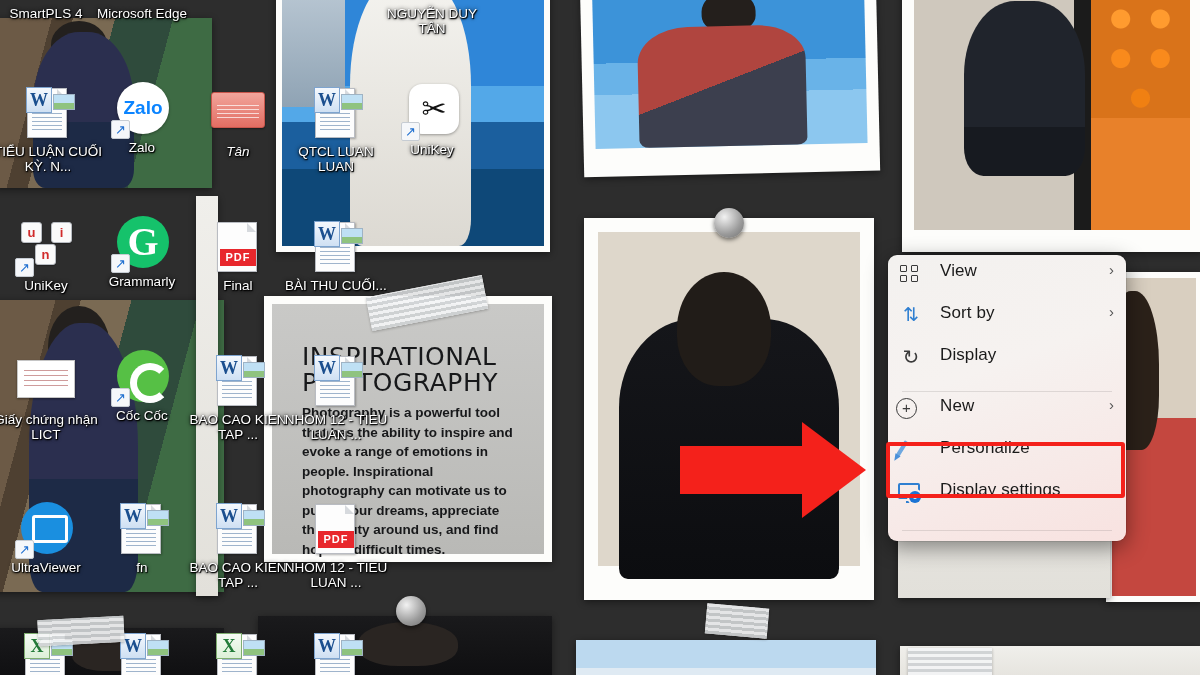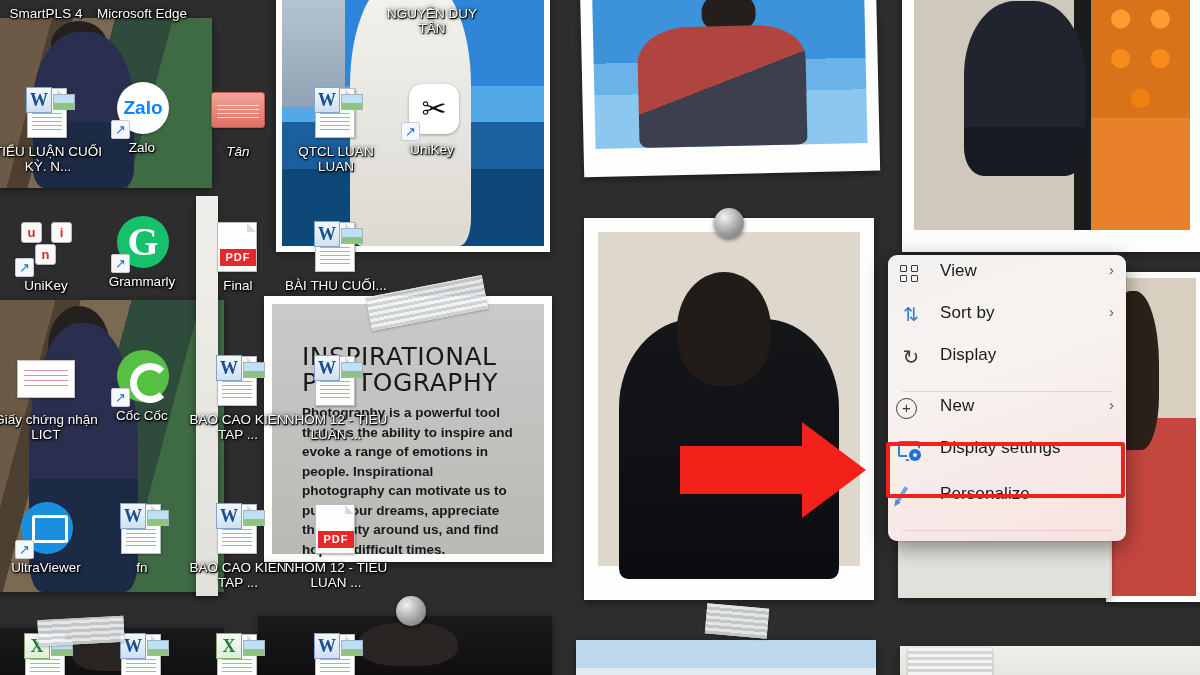--- a/index.html
+++ b/index.html
@@ -487,37 +487,37 @@
     <div class="msep"></div>
 
     <div class="mi">
       <div class="mic">
           <div class="ic-new">+</div>
         </div>
       <div class="mtx">New</div>
       <div class="chev">›</div>
     </div>
 
+    <div class="mi">
+      <div class="mic">
+          <div class="ic-pers"></div>
+        </div>
+      <div class="mtx">Personalize</div>
+      <div class="chev"></div>
+    </div>
+
     <div class="mi" style="height:46px;">
       <div class="mic">
         <div class="ic-disp"></div>
           <div class="ic-gear"></div>
       </div>
       <div class="mtx">Display settings</div>
       <div class="chev"></div>
     </div>
 
-    <div class="mi">
-      <div class="mic">
-          <div class="ic-pers"></div>
-        </div>
-      <div class="mtx">Personalize</div>
-      <div class="chev"></div>
-    </div>
-
     <div class="msep"></div>
 
 
     <div style="height:6px;"></div>
   </div>
 
   <div class="hl-box" style="left:886px; top:442px; width:239px; height:56px;"></div>
 
 </div>
 

